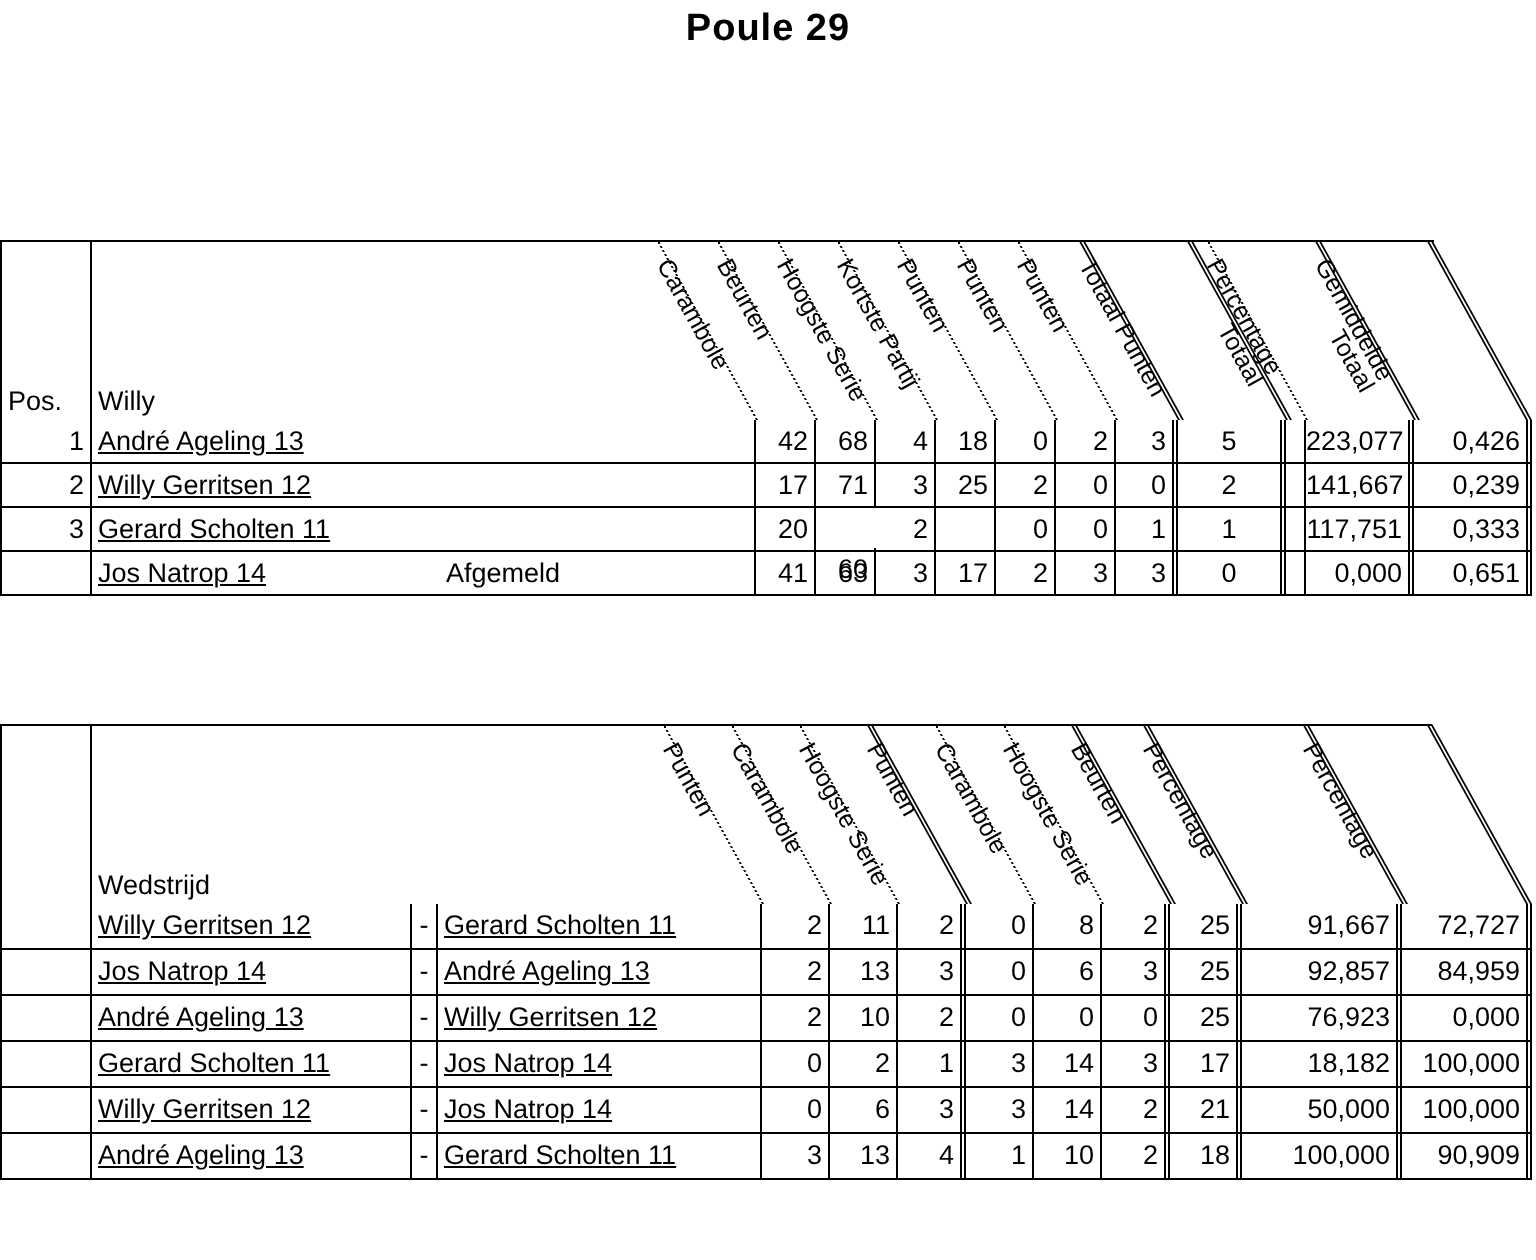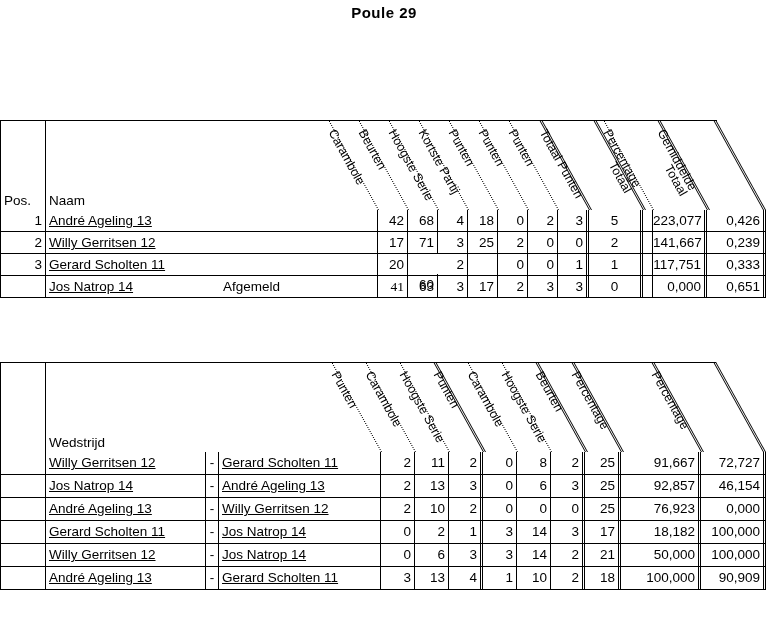--- a/index.html
+++ b/index.html
@@ -1,19 +1,19 @@
 <!DOCTYPE html>
 <html><head>
 <meta charset="utf-8">
 <style>
   html,body{margin:0;padding:0;background:#fff;}
   .page{position:relative;width:768px;height:630px;background:#fff;overflow:hidden;
         font-family:"Liberation Sans",sans-serif;color:#000;}
   .title-poule{position:absolute;top:4px;left:0;width:100%;text-align:center;
-        font-size:15px;font-weight:bold;letter-spacing:.5px;}
+        font-size:19px;font-weight:bold;letter-spacing:.5px;}
   .title-club{position:absolute;top:38px;left:0;width:100%;text-align:center;
         font-size:33px;font-weight:bold;letter-spacing:.5px;}
   .title-club span{display:inline-block;border-bottom:3px solid #000;padding:0 6px 2px;}
   .tbl{position:absolute;left:0;width:766px;}
   .hstrip{position:absolute;left:0;top:0;width:766px;border-left:1px solid #000;box-sizing:border-box;}
   .topline{position:absolute;left:0;top:0;height:1px;border-top:1px solid #000;}
   .cornercell{position:absolute;top:0;left:0;box-sizing:border-box;}
   .cornerlabel{position:absolute;bottom:2px;font-size:13.5px;white-space:nowrap;}
   .slant{position:absolute;top:0;box-sizing:border-box;transform:skewX(29deg);transform-origin:0 100%;}
   .rotlabel{position:absolute;font-size:12.5px;line-height:11px;white-space:pre;
@@ -32,21 +32,21 @@
 
 <div class="page">
 
   <div class="title-poule">Poule 29</div>
 
   <div class="tbl" id="tbl-standings" style="top:120px;height:178px;">
     <div class="hstrip" id="strip1" style="height:90px;">
       <div class="topline" style="width:716px;"></div>
       <div class="cornercell" style="width:45px;height:90px;border-right:1px solid #000;"></div>
       <div class="cornerlabel" style="left:3px;">Pos.</div>
-      <div class="cornerlabel" style="left:48px;">Naam</div>
+      <div class="cornerlabel" style="left:48px;">Willy</div>
     <div class="slant" style="left: 377px; width: 30px; height: 90px; border-left: 1px dotted rgb(0, 0, 0);"></div>
         <div class="rotlabel" style="left: 335px; top: 8px;">Carambole</div>
         <div class="slant" style="left: 407px; width: 30px; height: 90px; border-left: 1px dotted rgb(0, 0, 0);"></div>
         <div class="rotlabel" style="left: 365px; top: 8px;">Beurten</div>
         <div class="slant" style="left: 437px; width: 30px; height: 90px; border-left: 1px dotted rgb(0, 0, 0);"></div>
         <div class="rotlabel" style="left: 395px; top: 8px;">Hoogste Serie</div>
         <div class="slant" style="left: 467px; width: 30px; height: 90px; border-left: 1px dotted rgb(0, 0, 0);"></div>
         <div class="rotlabel" style="left: 425px; top: 8px;">Kortste Partij</div>
         <div class="slant" style="left: 497px; width: 30px; height: 90px; border-left: 1px dotted rgb(0, 0, 0);"></div>
         <div class="rotlabel" style="left: 455px; top: 8px;">Punten</div>
@@ -106,21 +106,21 @@
           <div class="cell num" style="width: 30px; border-right: 1px solid rgb(0, 0, 0); line-height: 21px;">0</div>
           <div class="cell num" style="width: 31px; border-right: 3px double rgb(0, 0, 0); line-height: 21px;">1</div>
           <div class="cell ctr" style="width: 54px; border-right: 3px double rgb(0, 0, 0); line-height: 21px;">1</div>
           <div class="cell " style="width: 10px; border-right: 1px solid rgb(0, 0, 0); line-height: 21px;"></div>
           <div class="cell num" style="width: 54px; border-right: 3px double rgb(0, 0, 0); line-height: 21px;">117,751</div>
           <div class="cell num" style="width: 59px; border-right: 3px double rgb(0, 0, 0); line-height: 21px;">0,333</div>
         </div>
         <div class="trow" style="height: 22px;">
           <div class="cell num" style="width: 45px; border-right: 1px solid rgb(0, 0, 0); line-height: 21px;"></div>
           <div class="cell txt" style="width: 332px; border-right: 1px solid rgb(0, 0, 0); line-height: 21px;">Jos Natrop 14<span class="note">Afgemeld</span></div>
-          <div class="cell num" style="width: 30px; border-right: 1px solid rgb(0, 0, 0); line-height: 21px; font-family: Liberation Serif, serif;">41</div>
+          <div class="cell num" style="width: 30px; border-right: 1px solid rgb(0, 0, 0); line-height: 21px;">41</div>
           <div class="cell num" style="width: 30px; border-right: 1px solid rgb(0, 0, 0); line-height: 21px;">63</div>
           <div class="cell num" style="width: 30px; border-right: 1px solid rgb(0, 0, 0); line-height: 21px;">3</div>
           <div class="cell num" style="width: 30px; border-right: 1px solid rgb(0, 0, 0); line-height: 21px;">17</div>
           <div class="cell num" style="width: 30px; border-right: 1px solid rgb(0, 0, 0); line-height: 21px;">2</div>
           <div class="cell num" style="width: 30px; border-right: 1px solid rgb(0, 0, 0); line-height: 21px;">3</div>
           <div class="cell num" style="width: 31px; border-right: 3px double rgb(0, 0, 0); line-height: 21px;">3</div>
           <div class="cell ctr" style="width: 54px; border-right: 3px double rgb(0, 0, 0); line-height: 21px;">0</div>
           <div class="cell " style="width: 10px; border-right: 1px solid rgb(0, 0, 0); line-height: 21px;"></div>
           <div class="cell num" style="width: 54px; border-right: 3px double rgb(0, 0, 0); line-height: 21px;">0,000</div>
           <div class="cell num" style="width: 59px; border-right: 3px double rgb(0, 0, 0); line-height: 21px;">0,651</div>
@@ -174,21 +174,21 @@
           <div class="cell ctr" style="width: 13px; border-right: 1px solid rgb(0, 0, 0); line-height: 22px;">-</div>
           <div class="cell txt" style="width: 162px; border-right: 1px solid rgb(0, 0, 0); line-height: 22px;">André Ageling 13</div>
           <div class="cell num" style="width: 34px; border-right: 1px solid rgb(0, 0, 0); line-height: 22px;">2</div>
           <div class="cell num" style="width: 34px; border-right: 1px solid rgb(0, 0, 0); line-height: 22px;">13</div>
           <div class="cell num" style="width: 34px; border-right: 3px double rgb(0, 0, 0); line-height: 22px;">3</div>
           <div class="cell num" style="width: 34px; border-right: 1px solid rgb(0, 0, 0); line-height: 22px;">0</div>
           <div class="cell num" style="width: 34px; border-right: 1px solid rgb(0, 0, 0); line-height: 22px;">6</div>
           <div class="cell num" style="width: 34px; border-right: 3px double rgb(0, 0, 0); line-height: 22px;">3</div>
           <div class="cell num" style="width: 36px; border-right: 3px double rgb(0, 0, 0); line-height: 22px;">25</div>
           <div class="cell num" style="width: 80px; border-right: 3px double rgb(0, 0, 0); line-height: 22px;">92,857</div>
-          <div class="cell num" style="width: 65px; border-right: 3px double rgb(0, 0, 0); line-height: 22px;">46,154</div>
+          <div class="cell num" style="width: 65px; border-right: 3px double rgb(0, 0, 0); line-height: 22px;">84,959</div>
         </div>
         <div class="trow" style="height: 23px;">
           <div class="cell txt" style="width: 45px; border-right: 1px solid rgb(0, 0, 0); line-height: 22px;"></div>
           <div class="cell txt" style="width: 160px; border-right: 1px solid rgb(0, 0, 0); line-height: 22px;">André Ageling 13</div>
           <div class="cell ctr" style="width: 13px; border-right: 1px solid rgb(0, 0, 0); line-height: 22px;">-</div>
           <div class="cell txt" style="width: 162px; border-right: 1px solid rgb(0, 0, 0); line-height: 22px;">Willy Gerritsen 12</div>
           <div class="cell num" style="width: 34px; border-right: 1px solid rgb(0, 0, 0); line-height: 22px;">2</div>
           <div class="cell num" style="width: 34px; border-right: 1px solid rgb(0, 0, 0); line-height: 22px;">10</div>
           <div class="cell num" style="width: 34px; border-right: 3px double rgb(0, 0, 0); line-height: 22px;">2</div>
           <div class="cell num" style="width: 34px; border-right: 1px solid rgb(0, 0, 0); line-height: 22px;">0</div>

